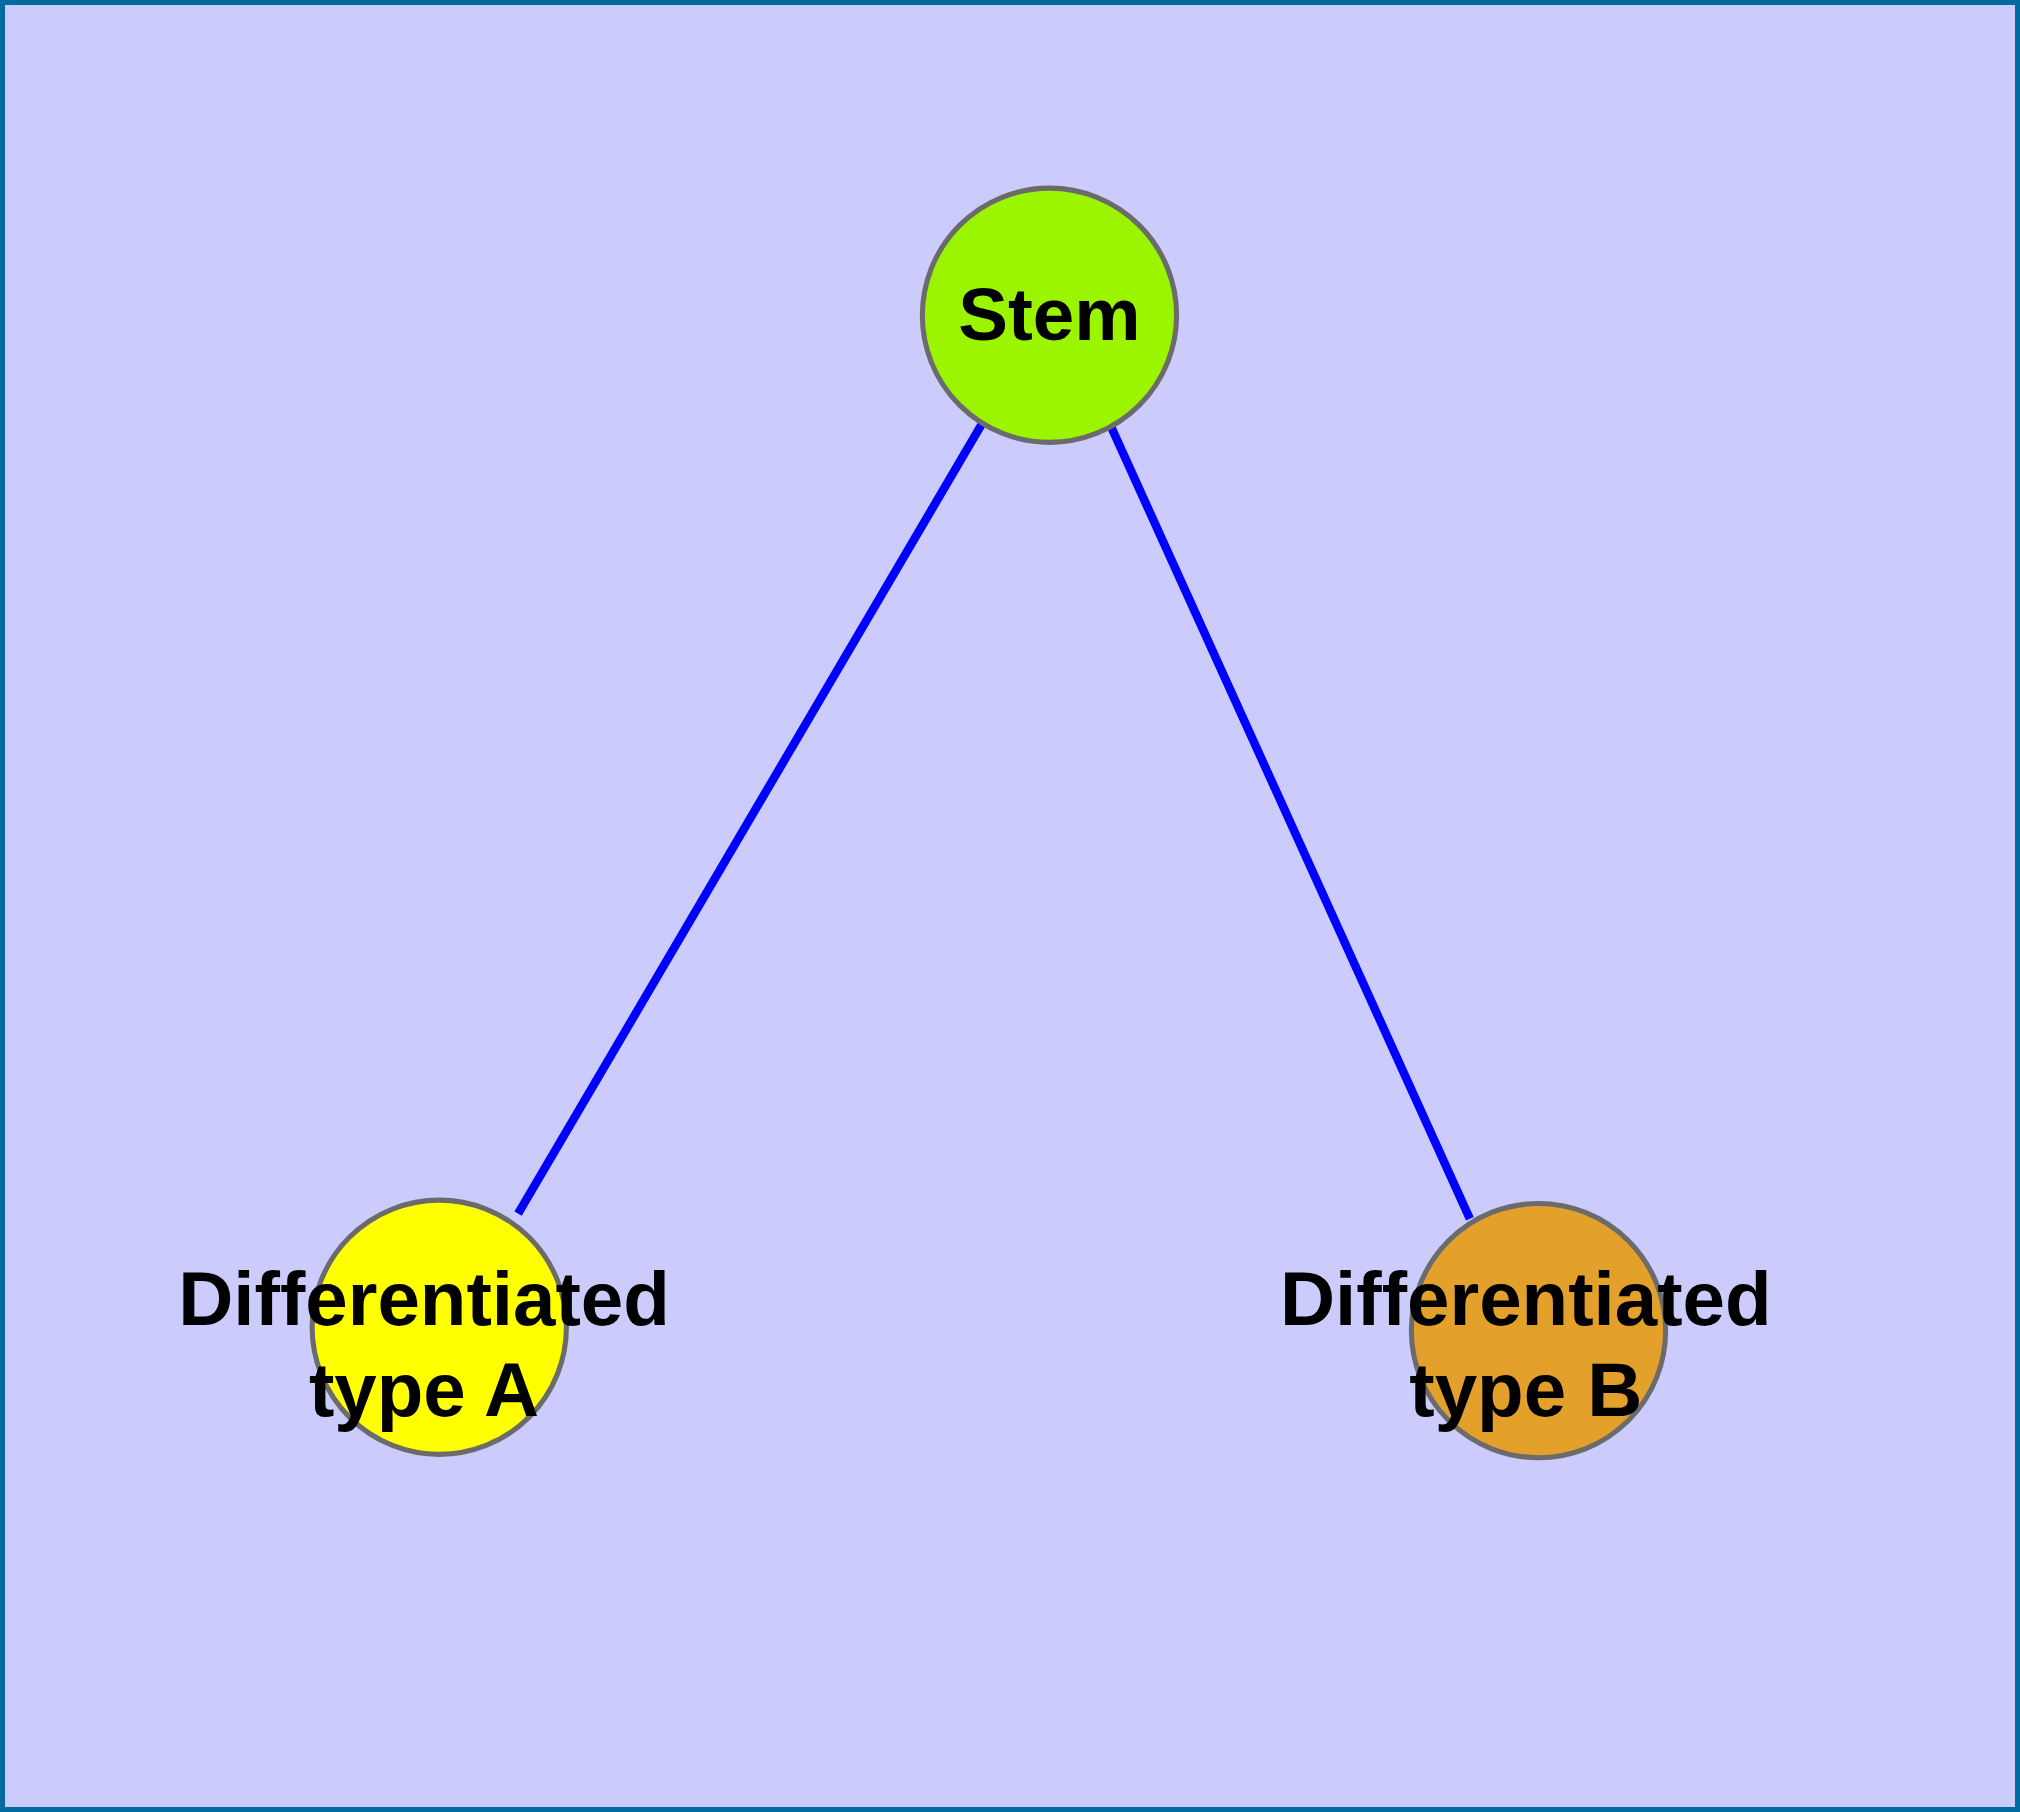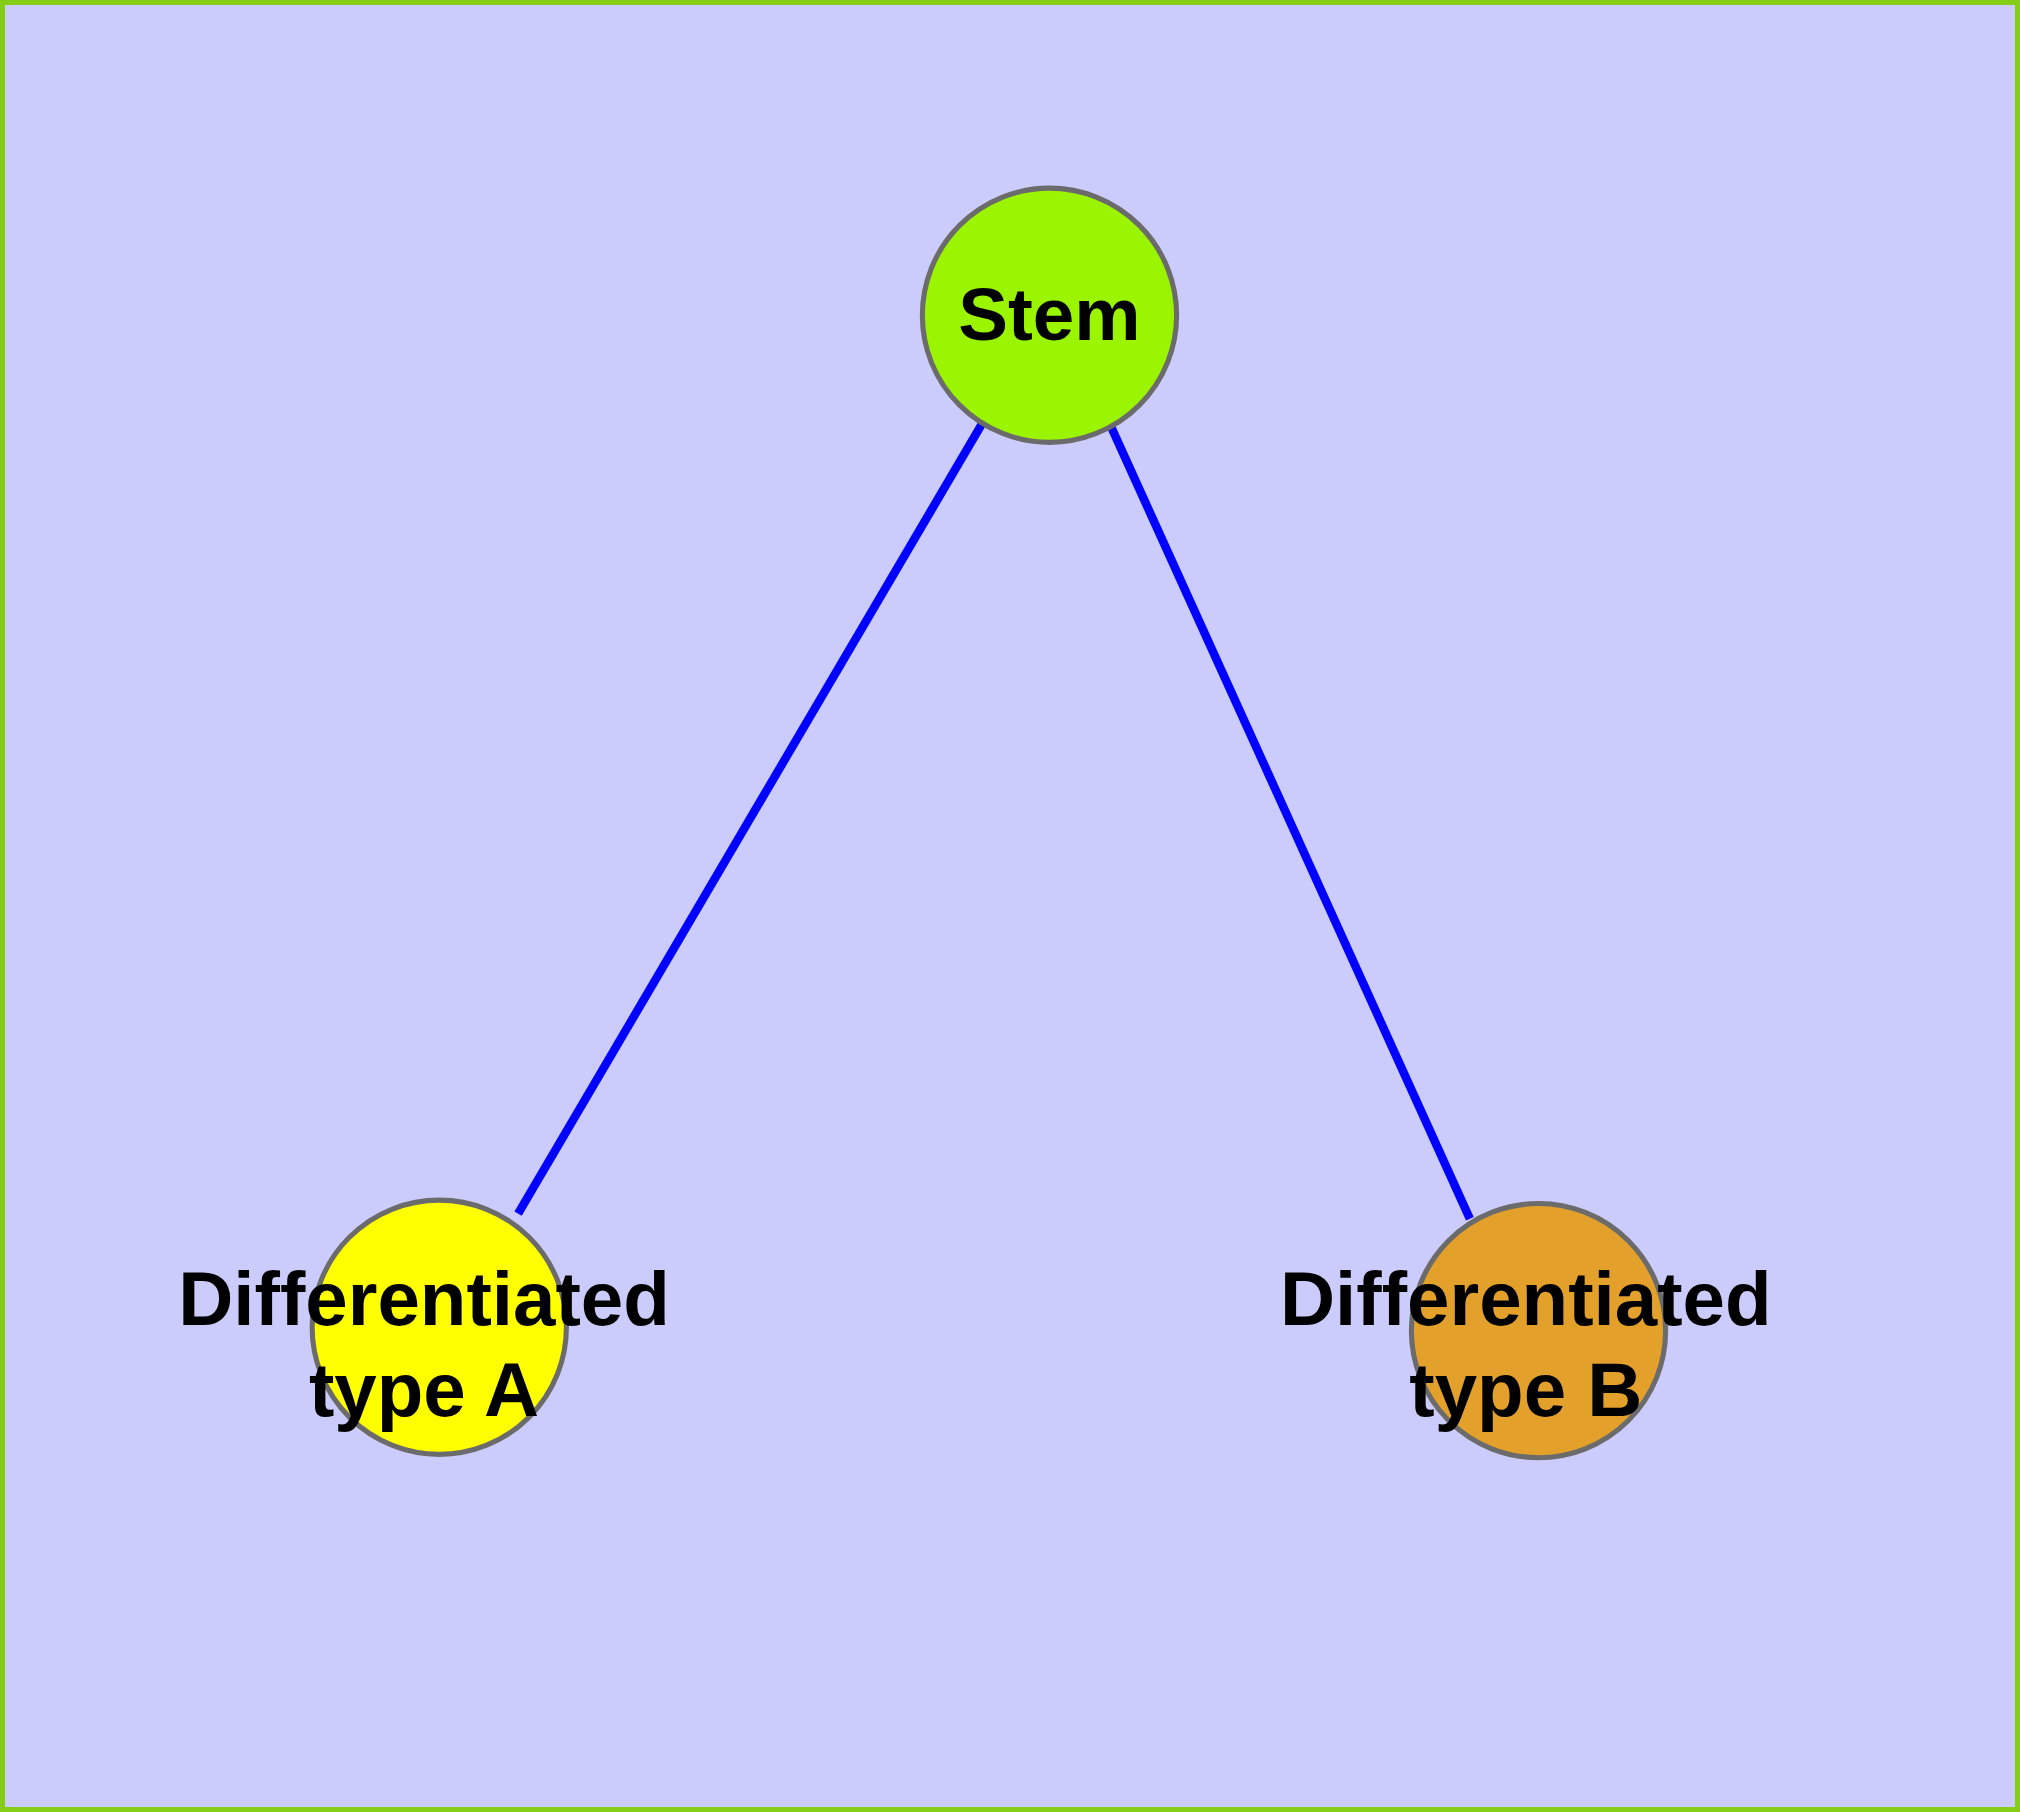--- a/index.html
+++ b/index.html
@@ -11,21 +11,21 @@
   body {
     width: 2021px;
     height: 1812px;
     overflow: hidden;
     font-family: "Liberation Sans", sans-serif;
   }
   #canvas {
     position: relative;
     width: 2021px;
     height: 1812px;
-    background: #84cc16;
+    background: #0369a1;
     text-decoration: underline;
   }
   #graph-surface {
     position: absolute;
     left: 5.1px;
     top: 5.1px;
     width: 2010px;
     height: 1802px;
     background: #ccccfc;
   }

